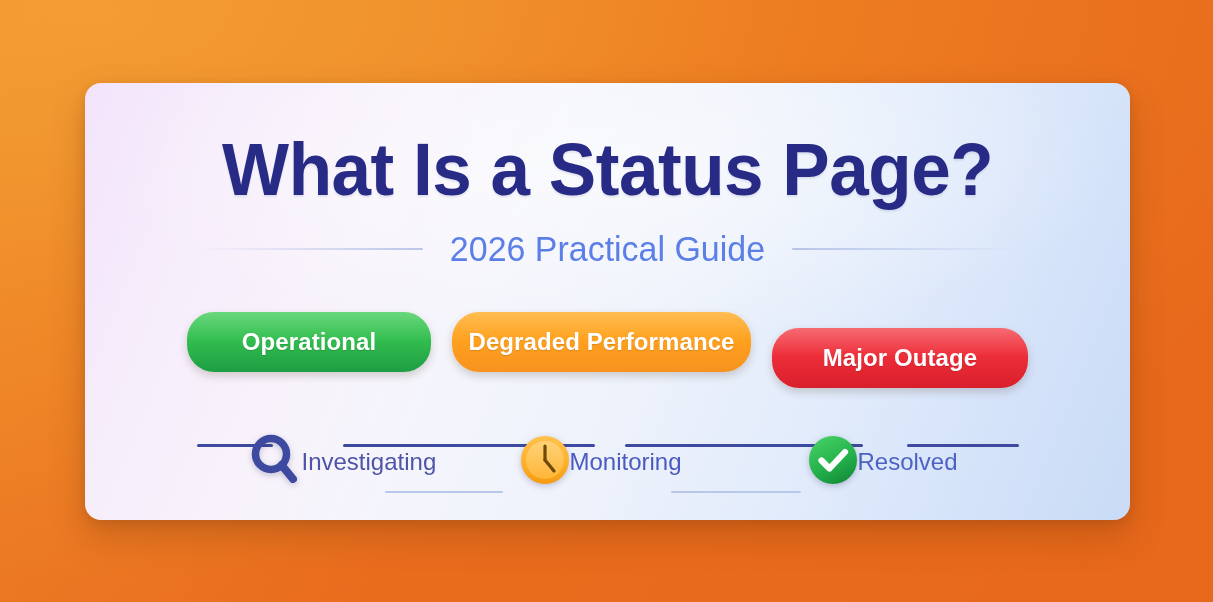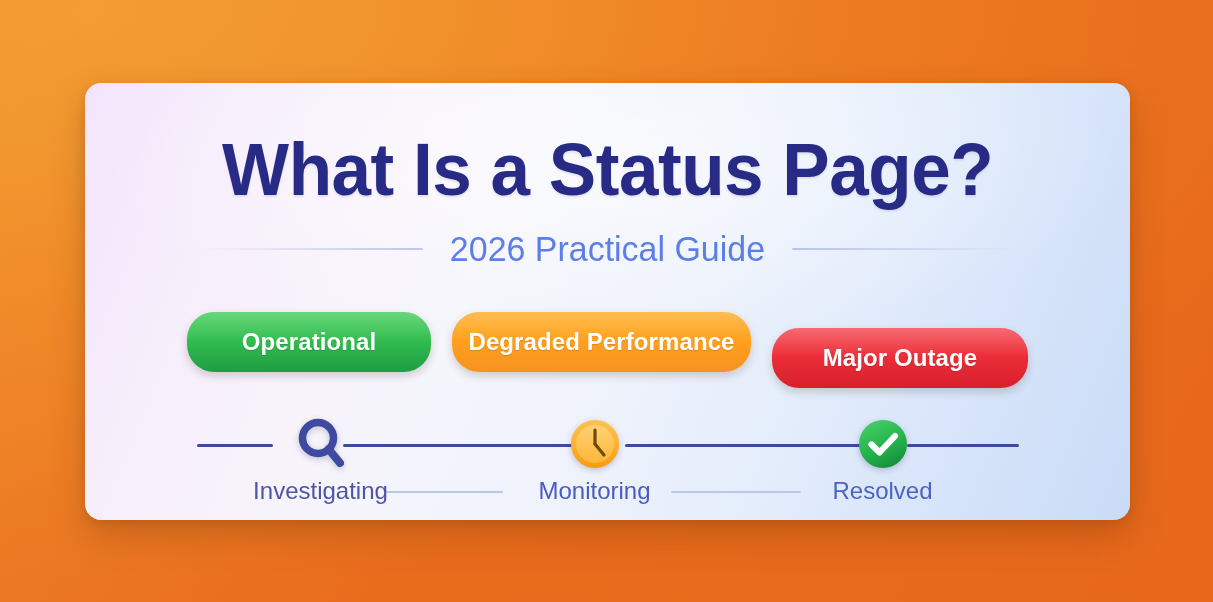--- a/index.html
+++ b/index.html
@@ -157,25 +157,25 @@
     border-radius: 2px;
     background: #3e4aa0;
   }
   .tl-line.seg-a { left: 2px;   width: 76px; }
   .tl-line.seg-b { left: 148px; width: 252px; }
   .tl-line.seg-c { left: 430px; width: 238px; }
   .tl-line.seg-d { left: 712px; width: 112px; }
 
   .tl-node {
     position: absolute;
-    top: 0;
+    top: 16px;
     width: 150px;
     margin-left: -75px;
     display: flex;
-    flex-direction: column;
+    flex-direction: row;
     align-items: center;
   }
   .tl-node.n1 { left: 126px; }
   .tl-node.n2 { left: 400px; }
   .tl-node.n3 { left: 688px; }
 
   .tl-icon {
     height: 60px;
     display: flex;
     align-items: center;

